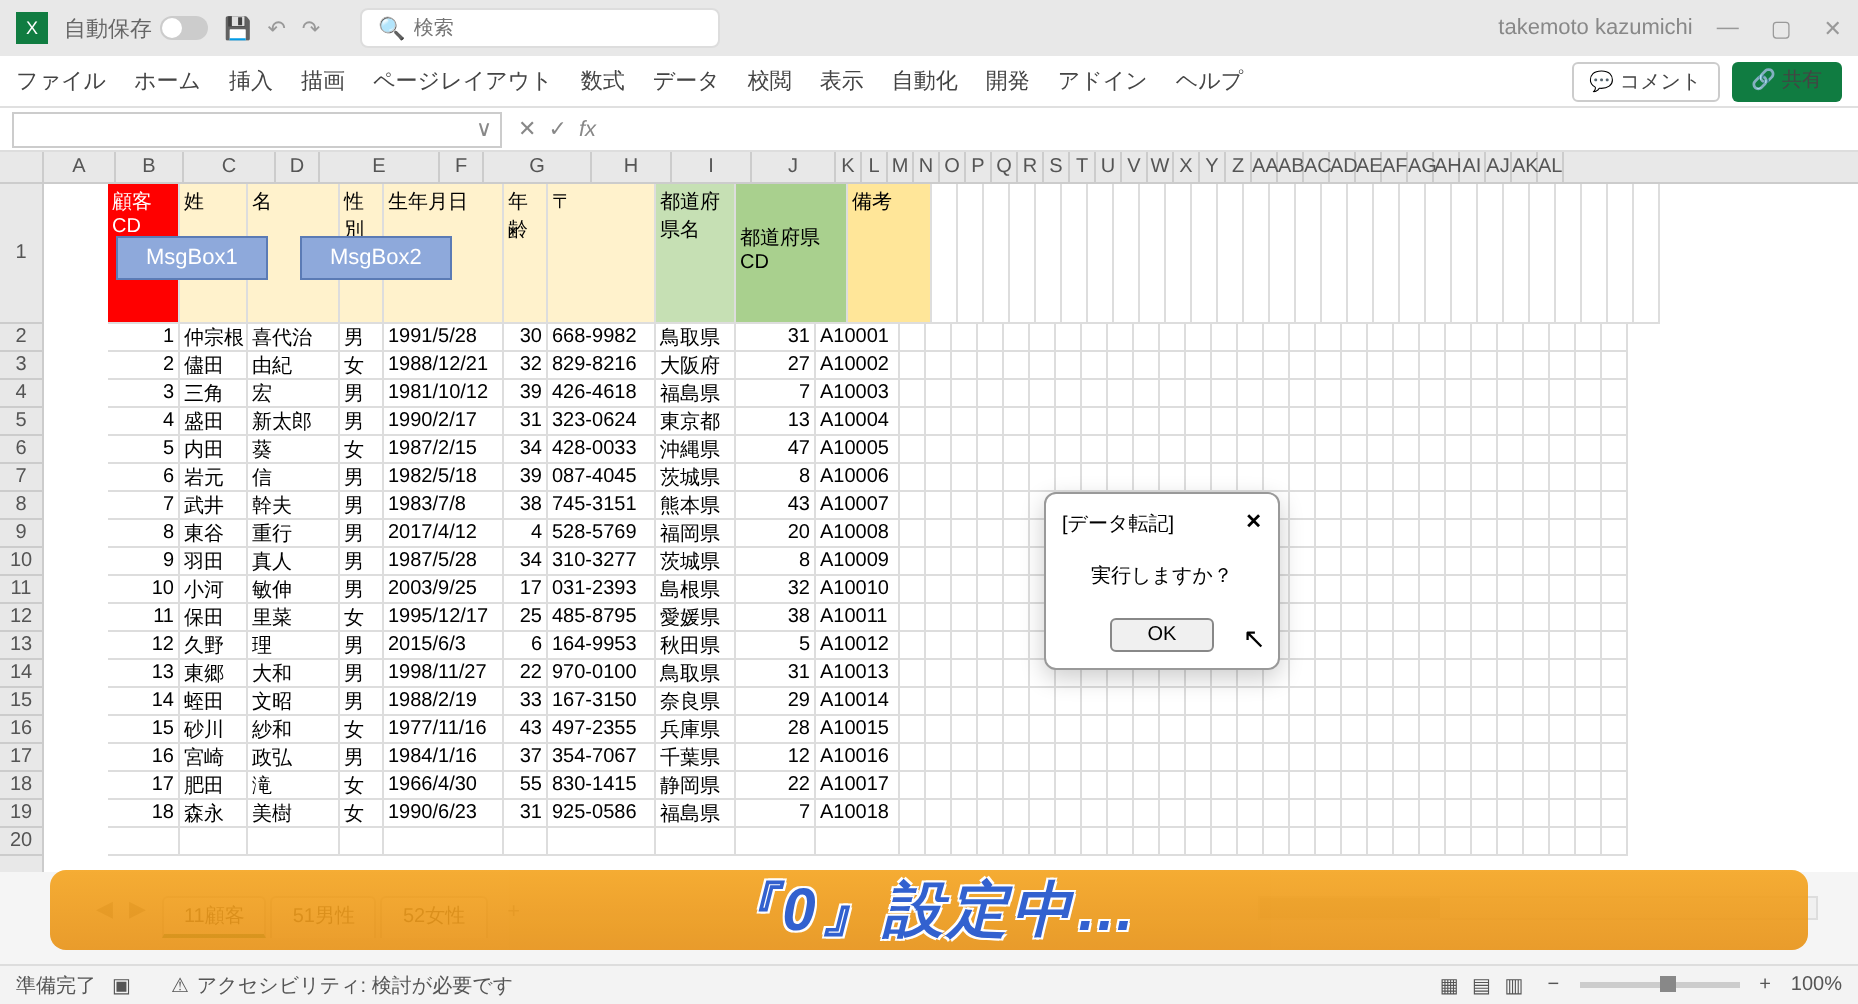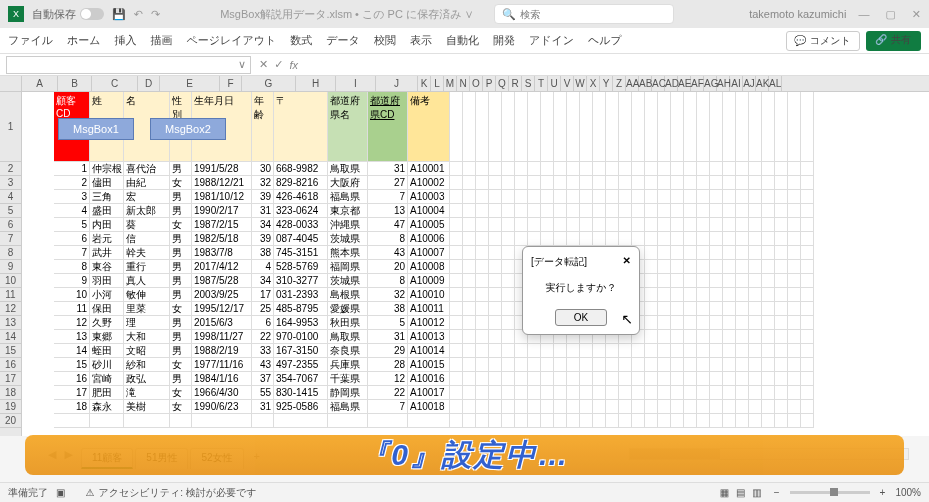--- a/index.html
+++ b/index.html
@@ -80,21 +80,20 @@
   <div class="app-icon">X</div>
   <div class="autosave">
     <span>自動保存</span>
     <span class="toggle"></span>
   </div>
   <div class="qat">
     <span>💾</span>
     <span>↶</span>
     <span>↷</span>
   </div>
-  <div class="filename">MsgBox解説用データ.xlsm • この PC に保存済み ∨</div>
   <div class="search">
     <span>🔍</span>
     <input style="border: none; outline: none; width: 100%; font-size: 10px;" placeholder="検索">
   </div>
   <div class="user">takemoto kazumichi</div>
   <div class="winbtns">
     <span>—</span>
     <span>▢</span>
     <span>✕</span>
   </div>
@@ -200,21 +199,21 @@
     <div class="cells" id="cells">
         <div class="cell-row">
           <div class="cell header-cell hdr-red" style="width: 36px; height: 70px; align-items: flex-start; padding-top: 2px; white-space: normal;">顧客CD</div>
           <div class="cell header-cell hdr-cream" style="width: 34px; height: 70px; align-items: flex-start; padding-top: 2px; white-space: normal;">姓</div>
           <div class="cell header-cell hdr-cream" style="width: 46px; height: 70px; align-items: flex-start; padding-top: 2px; white-space: normal;">名</div>
           <div class="cell header-cell hdr-cream" style="width: 22px; height: 70px; align-items: flex-start; padding-top: 2px; white-space: normal;">性別</div>
           <div class="cell header-cell hdr-cream" style="width: 60px; height: 70px; align-items: flex-start; padding-top: 2px; white-space: normal;">生年月日</div>
           <div class="cell header-cell hdr-cream" style="width: 22px; height: 70px; align-items: flex-start; padding-top: 2px; white-space: normal;">年齢</div>
           <div class="cell header-cell hdr-cream" style="width: 54px; height: 70px; align-items: flex-start; padding-top: 2px; white-space: normal;">〒</div>
           <div class="cell header-cell hdr-lime" style="width: 40px; height: 70px; align-items: flex-start; padding-top: 2px; white-space: normal;">都道府県名</div>
-          <div class="cell header-cell hdr-green" style="width: 40px; height: 70px; align-items: flex-start; padding-top: 2px; white-space: normal; text-decoration: underline;">都道府県CD</div>
+          <div class="cell header-cell hdr-green" style="width: 56px; height: 70px; align-items: flex-start; padding-top: 20px; white-space: normal;">都道府県CD</div>
           <div class="cell header-cell hdr-yellow" style="width: 42px; height: 70px; align-items: flex-start; padding-top: 2px; white-space: normal;">備考</div>
           <div class="cell" style="width: 13px; height: 70px;"></div>
           <div class="cell" style="width: 13px; height: 70px;"></div>
           <div class="cell" style="width: 13px; height: 70px;"></div>
           <div class="cell" style="width: 13px; height: 70px;"></div>
           <div class="cell" style="width: 13px; height: 70px;"></div>
           <div class="cell" style="width: 13px; height: 70px;"></div>
           <div class="cell" style="width: 13px; height: 70px;"></div>
           <div class="cell" style="width: 13px; height: 70px;"></div>
           <div class="cell" style="width: 13px; height: 70px;"></div>

